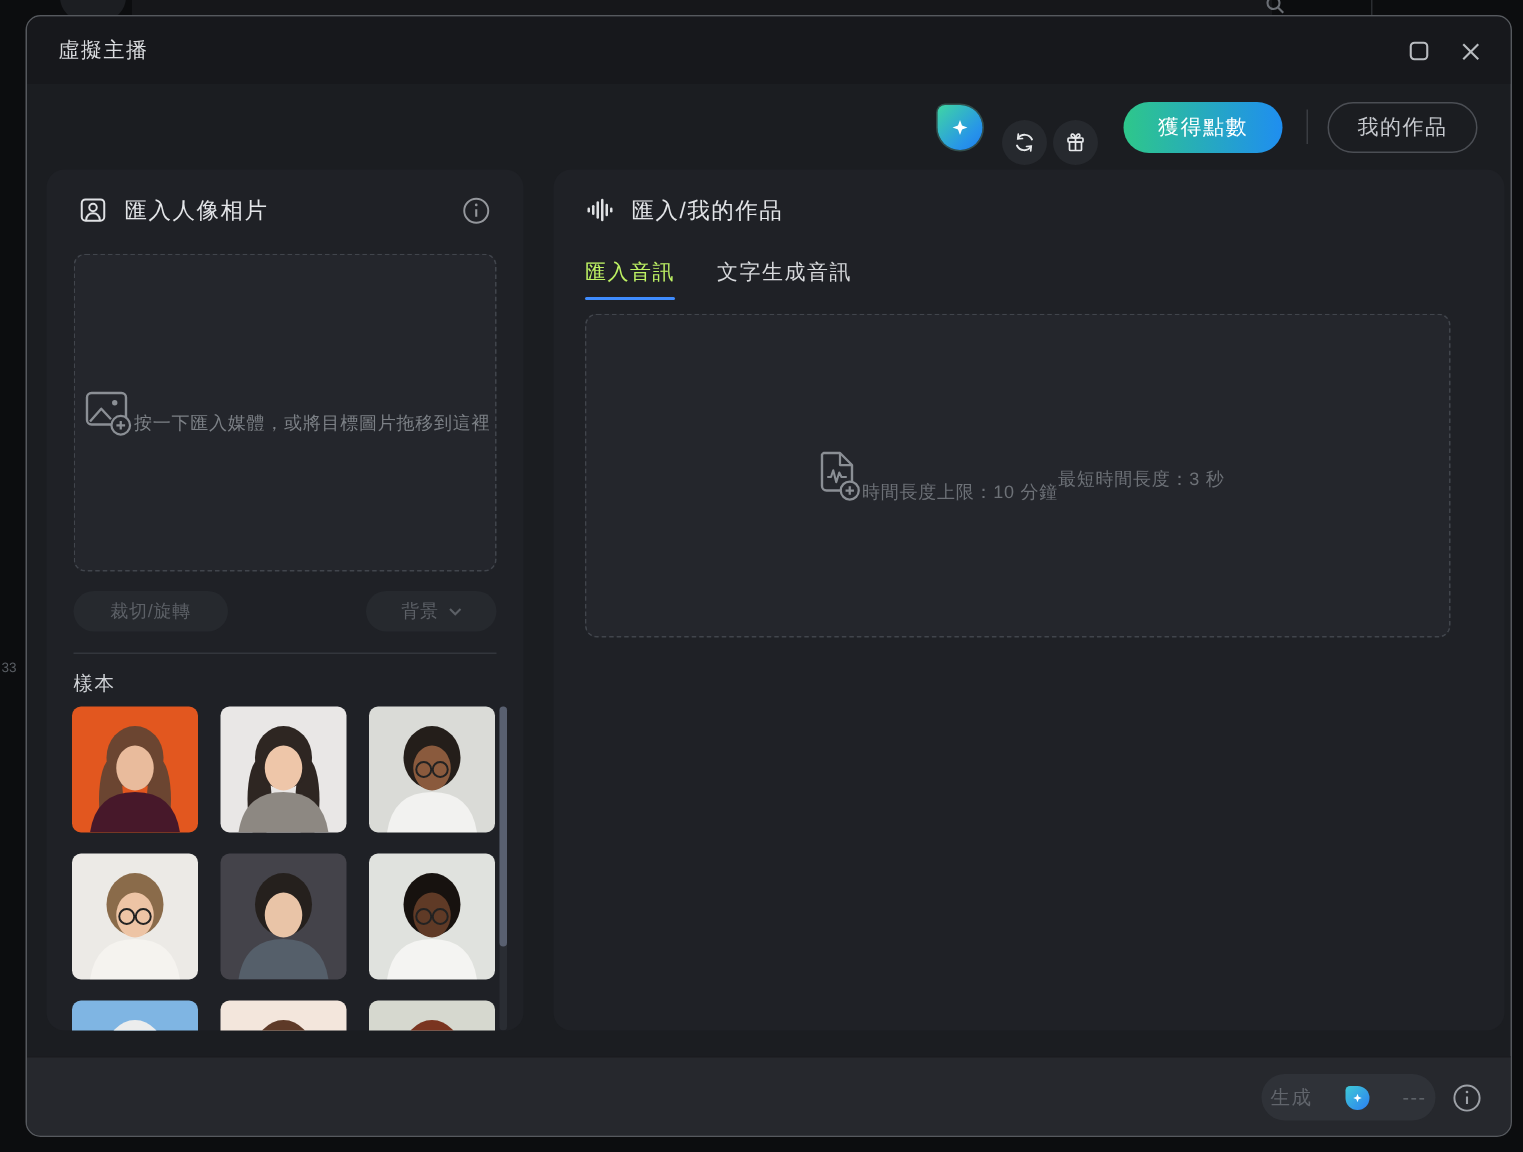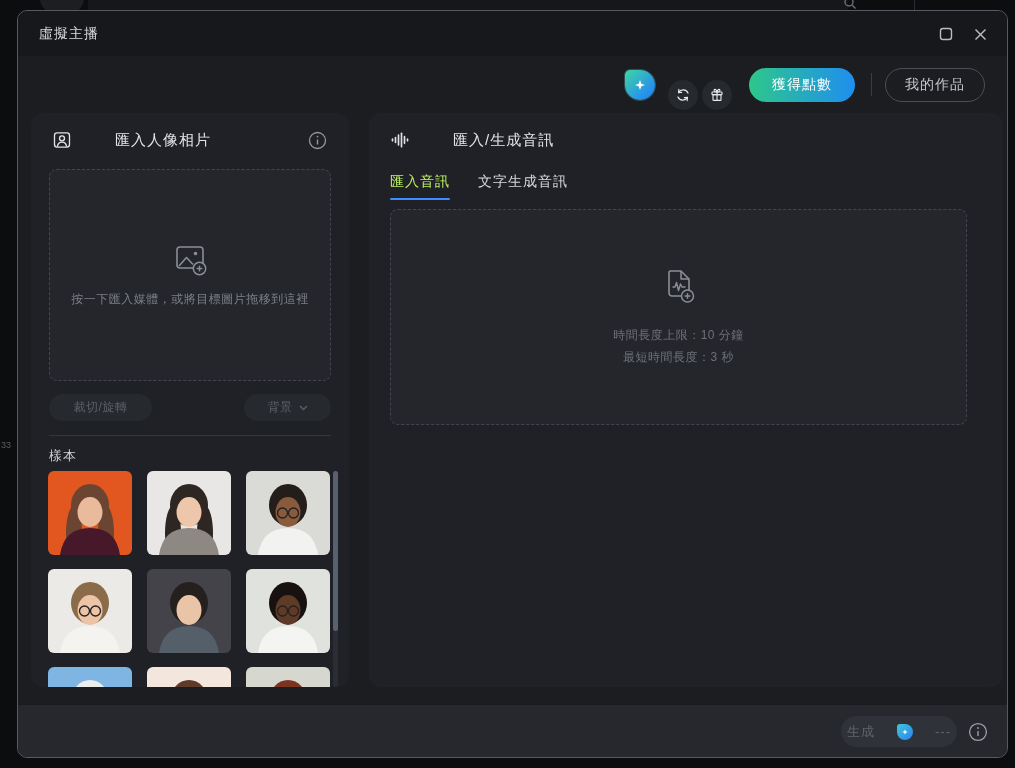--- a/index.html
+++ b/index.html
@@ -35,26 +35,26 @@
   .top-divider { position:absolute; left:853px; top:62px; width:1px; height:23px; background:#3a3d42; }
   #btn-my-works { position:absolute; left:867px; top:57px; width:100px; height:34px; border:1px solid #4b4e54; border-radius:17px;
       background:transparent; color:#c5c8cd; font-size:14px; font-family:inherit; cursor:pointer; letter-spacing:1px; }
 
   
   .card { position:absolute; top:102px; height:574px; background:#1f2126; border-radius:12px; overflow:hidden; }
   #left-card { left:13px; width:318px; }
   #right-card { left:351px; width:634px; }
 
   .card-header { position:absolute; top:17px; left:21px; display:flex; align-items:center; gap:11px; }
-  .card-title { font-size:15px; color:#e3e5e8; letter-spacing:1px;margin-left:32px; }
+  .card-title { font-size:15px; color:#e3e5e8; letter-spacing:1px; }
   .info-btn { position:absolute; cursor:pointer; }
   #left-info { top:18px; left:277px; }
 
   .dropzone { position:absolute; background:#24262c; border:1px dashed #41454c; border-radius:8px;
-      display:flex; flex-direction:column; align-items:center; justify-content:center; cursor:pointer; }
+      display:flex; flex-direction:row; align-items:center; justify-content:center; cursor:pointer; }
   #photo-dropzone { left:18px; top:56px; width:282px; height:212px; }
   #photo-dropzone .dz-text { margin-top:14px; font-size:12px; color:#7c8086; letter-spacing:.5px; }
   #audio-dropzone { left:21px; top:96px; width:577px; height:216px; }
   #audio-dropzone .dz-text { margin-top:14px; font-size:13px; color:#898d93; letter-spacing:.5px; }
   .dz-sub { margin-top:23px; font-size:12px; color:#6d7177; letter-spacing:.5px; }
   .dz-sub2 { margin-top:5px; font-size:12px; color:#6d7177; letter-spacing:.5px; }
 
   .pill-btn { position:absolute; top:281px; height:27px; background:#26292e; border:none; border-radius:14px;
       color:#5c6066; font-size:12px; font-family:inherit; display:flex; align-items:center; justify-content:center; gap:6px; letter-spacing:.5px; }
   #btn-crop { left:18px; width:103px; }
@@ -271,21 +271,21 @@
         <svg width="20" height="20" viewBox="0 0 24 24">
           <g stroke="#dfe1e4" stroke-width="2" stroke-linecap="round">
             <line x1="3" y1="11" x2="3" y2="13"></line>
             <line x1="6.6" y1="9" x2="6.6" y2="15"></line>
             <line x1="10.2" y1="6" x2="10.2" y2="18"></line>
             <line x1="13.8" y1="4" x2="13.8" y2="20"></line>
             <line x1="17.4" y1="8" x2="17.4" y2="16"></line>
             <line x1="21" y1="11" x2="21" y2="13"></line>
           </g>
         </svg>
-        <span class="card-title">匯入/生成音訊</span>
+        <span class="card-title">匯入/我的作品</span>
       </div>
 
       <div class="tabs">
         <div class="tab active">匯入音訊</div>
         <div class="tab inactive">文字生成音訊</div>
       </div>
 
       <div class="dropzone" id="audio-dropzone">
         <svg width="34" height="36" viewBox="0 0 34 36" fill="none">
           <path d="M8 3 H19 L27 11 V25 C27 26.6 25.6 28 24 28 H10 C8.4 28 7 26.6 7 25 V4 Z" stroke="#8b8f95" stroke-width="1.6" stroke-linejoin="round"></path>

